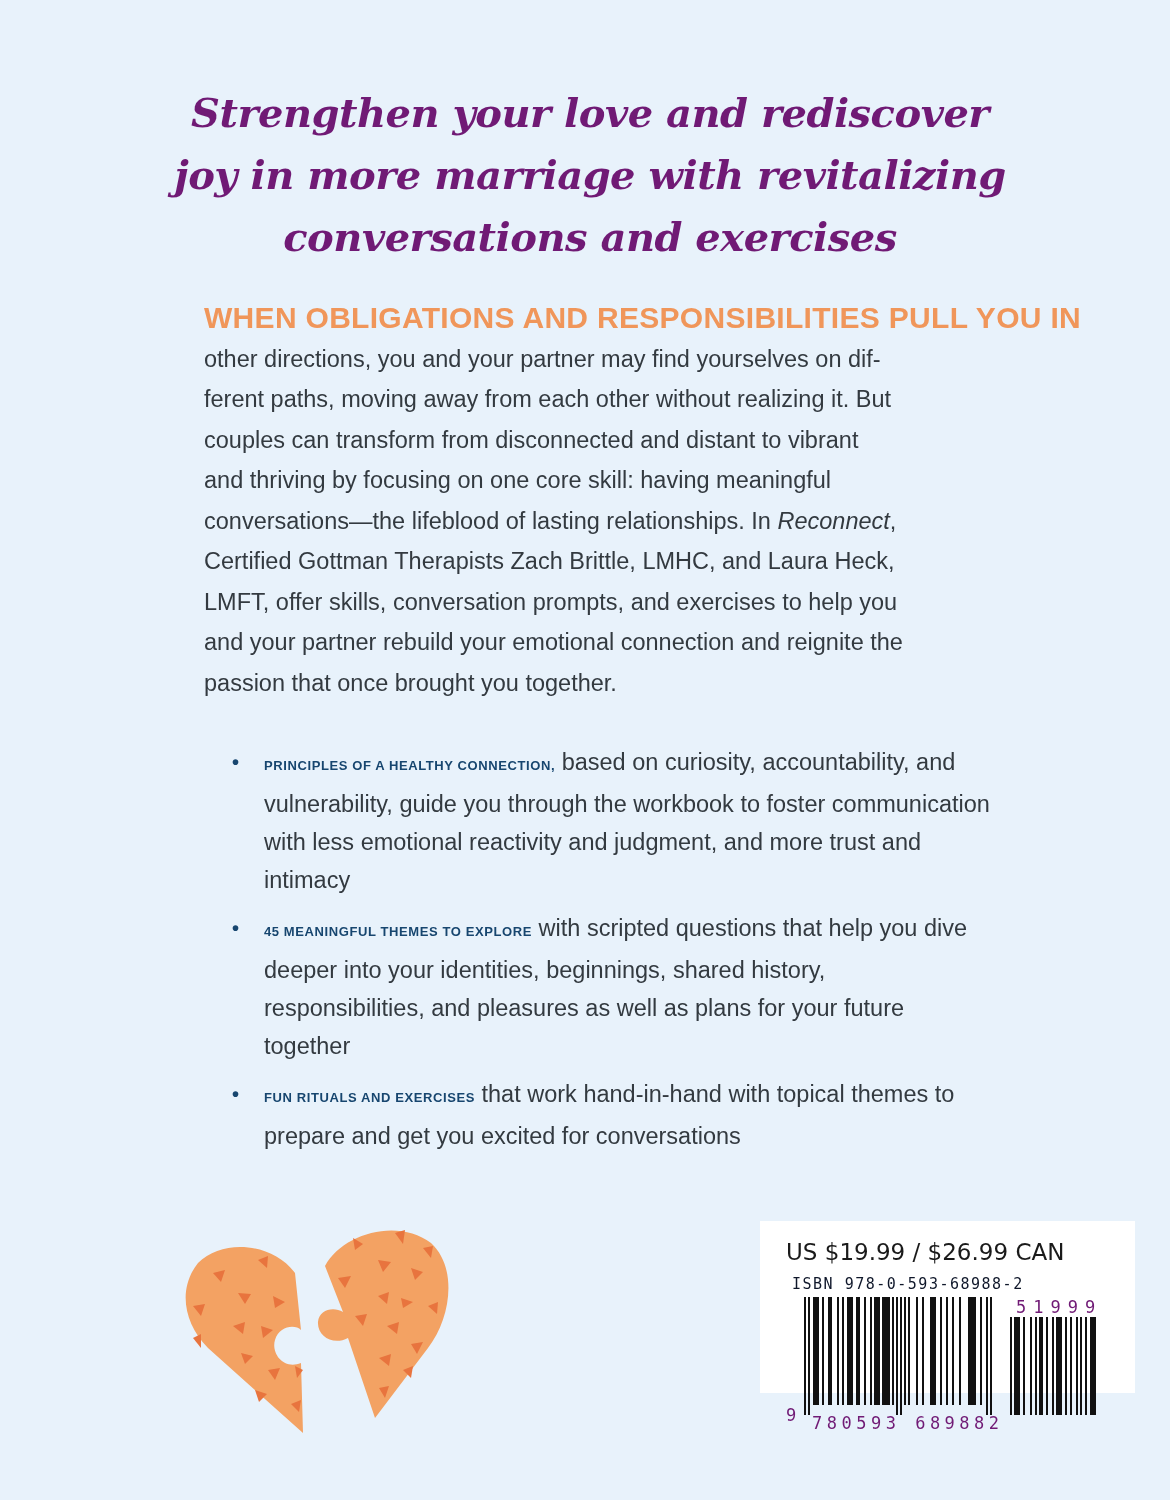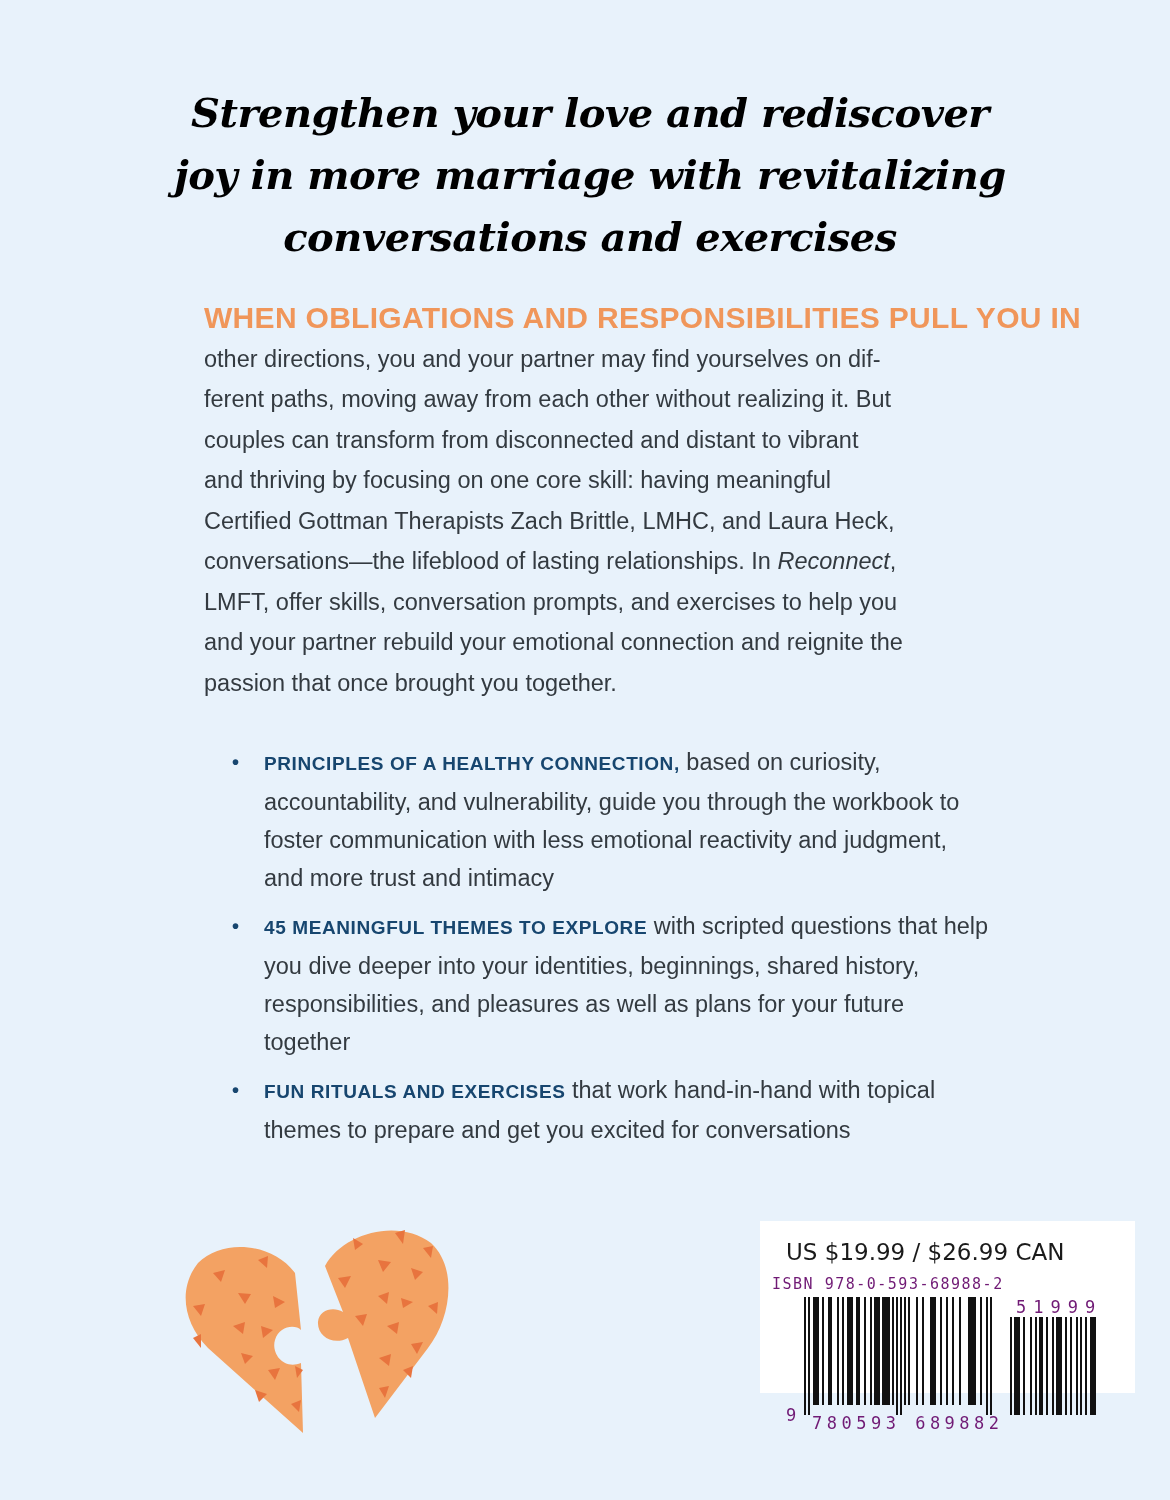--- a/index.html
+++ b/index.html
@@ -8,21 +8,21 @@
     background: #e8f2fb;
     position: relative;
     font-family: "Liberation Sans", sans-serif;
   }
   .tagline {
     position: absolute; left: 150px; top: 82px; width: 880px;
     text-align: center;
     font-family: "DejaVu Serif", serif;
     font-style: italic; font-weight: bold;
     font-size: 40px; line-height: 62px;
-    color: #000000;
+    color: #701a75;
     letter-spacing: -0.5px;
   }
   .tagline span { display: block; }
   .body-block {
     position: absolute; left: 204px; top: 298px; width: 790px;
     font-size: 23.5px; line-height: 40.5px; color: #333a40;
     font-family: "Liberation Sans", sans-serif;
   }
   .lead {
     color: #f0965a; font-weight: bold; font-size: 30px; letter-spacing: 0.3px;
@@ -31,33 +31,33 @@
   .line { display: block; white-space: nowrap; }
   .ital { font-style: italic; }
   .bullets {
     position: absolute; left: 230px; top: 743px; width: 760px;
     font-size: 23.5px; line-height: 38px; color: #333a40;
   }
   .bullet { position: relative; padding-left: 34px; margin-bottom: 10px; }
   .bullet .dot {
     position: absolute; left: 2px; top: 0; color: #17466f; font-weight: bold; font-size: 20px;
   }
-  .bullet .head { color: #17466f; font-weight: bold; font-size: 19px; letter-spacing: 0.6px; }
+  .bullet .head { color: #17466f; font-weight: bold; font-size: 13px; letter-spacing: 0.6px; }
   .heart { position: absolute; left: 183px; top: 1218px; width: 270px; height: 215px; }
   .price-box {
     position: absolute; left: 760px; top: 1221px; width: 375px; height: 172px;
     background: #ffffff;
   }
   .price {
     position: absolute; left: 26px; top: 18px;
     font-size: 23px; color: #1a1a1a; font-family: "DejaVu Sans", sans-serif;
   }
   .isbn {
-    position: absolute; left: 12px; top: 54px;
-    font-family: "DejaVu Sans Mono", monospace; font-size: 15px; color: #701a75; letter-spacing: 1.5px;
+    position: absolute; left: 32px; top: 54px;
+    font-family: "DejaVu Sans Mono", monospace; font-size: 15px; color: #0f172a; letter-spacing: 1.5px;
   }
   .barcode-main { position: absolute; left: 44px; top: 76px; }
   .barcode-addon { position: absolute; left: 250px; top: 96px; }
   .digits {
     position: absolute; font-family: "DejaVu Sans Mono", monospace; font-size: 17px; color: #701a75;
     letter-spacing: 3px;
   }
 </style>
 </head>
 <body>
@@ -67,22 +67,22 @@
   <span>joy in more marriage with revitalizing</span>
   <span>conversations and exercises</span>
 </div>
 
 <div class="body-block">
   <span class="lead">WHEN OBLIGATIONS AND RESPONSIBILITIES PULL YOU IN</span>
   <span class="line">other directions, you and your partner may find yourselves on dif-</span>
   <span class="line">ferent paths, moving away from each other without realizing it. But</span>
   <span class="line">couples can transform from disconnected and distant to vibrant</span>
   <span class="line">and thriving by focusing on one core skill: having meaningful</span>
+  <span class="line"><span>conversations—the lifeblood of lasting relationships. In </span><span class="ital">Reconnect</span><span>,</span></span>
   <span class="line">Certified Gottman Therapists Zach Brittle, LMHC, and Laura Heck,</span>
-  <span class="line"><span>conversations—the lifeblood of lasting relationships. In </span><span class="ital">Reconnect</span><span>,</span></span>
   <span class="line">LMFT, offer skills, conversation prompts, and exercises to help you</span>
   <span class="line">and your partner rebuild your emotional connection and reignite the</span>
   <span class="line">passion that once brought you together.</span>
 </div>
 
 <div class="bullets">
   <div class="bullet">
     <span class="dot">•</span>
     <span class="head">PRINCIPLES OF A HEALTHY CONNECTION,</span><span> based on curiosity, accountability, and vulnerability, guide you through the workbook to foster communication with less emotional reactivity and judgment, and more trust and intimacy</span>
   </div>

